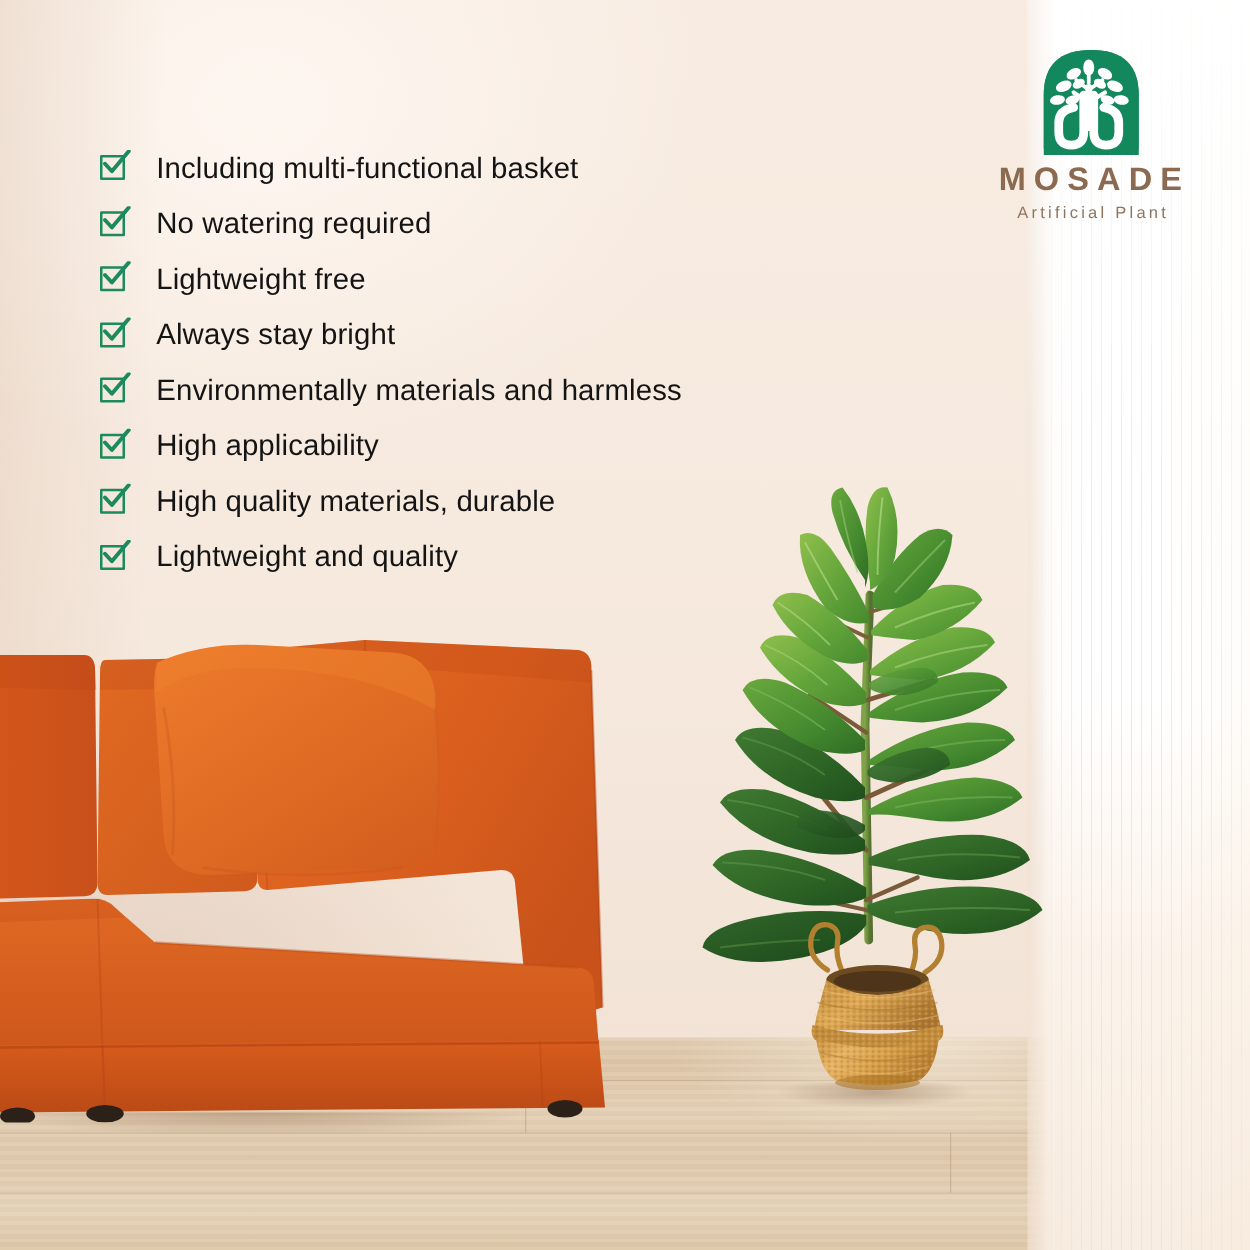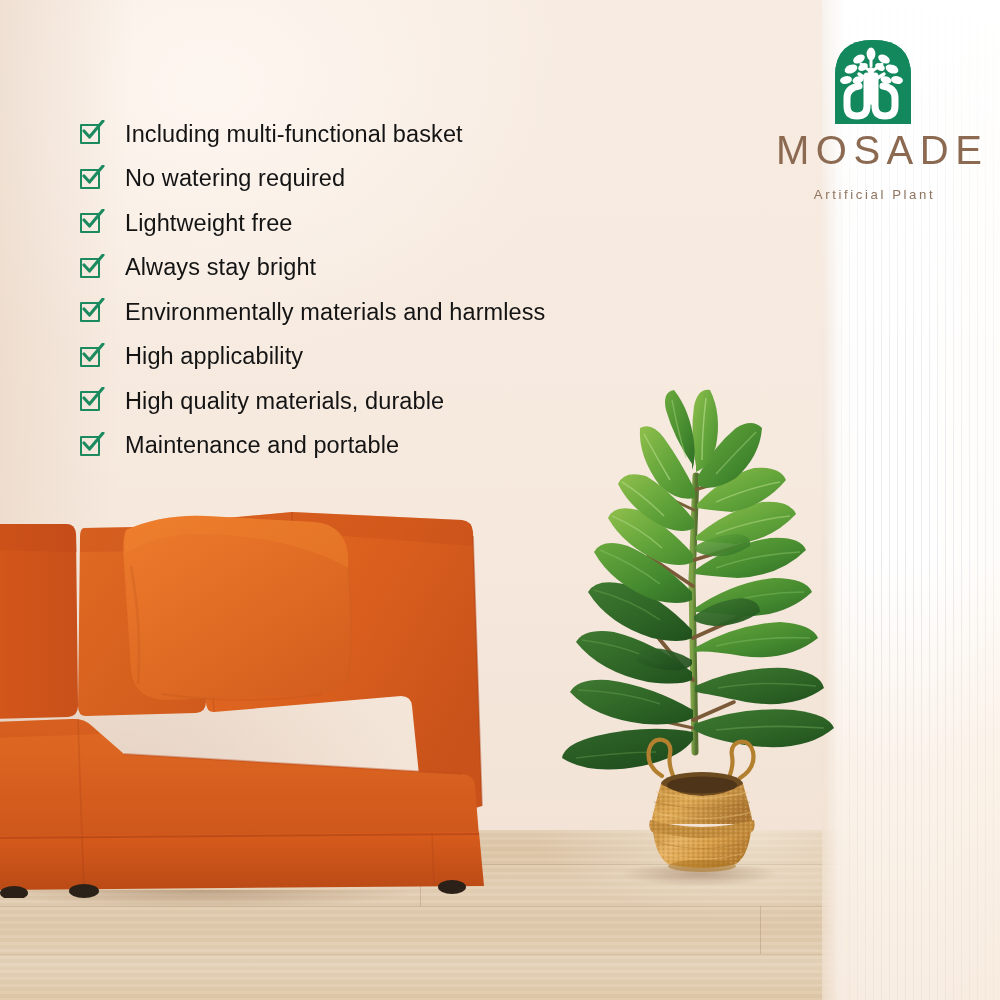--- a/index.html
+++ b/index.html
@@ -110,25 +110,25 @@
   .feature-label {
     margin-left:21px; font-size:23.5px; color:#141414;
     letter-spacing:.1px; white-space:nowrap; line-height:1;
     font-family:"Liberation Sans", sans-serif;
   }
 
   
   .logo { position:absolute; left:770px; top:36px; width:205px; text-align:center; }
   .logo-mark { width:88px; height:88px; margin:0 auto 6px; }
   .logo-word {
-    font-size:40px; letter-spacing:6.5px; color:#8b6a51; font-weight:400;
+    font-size:26px; letter-spacing:6.5px; color:#8b6a51; font-weight:700;
     line-height:1; padding-left:6px;
   }
   .logo-tag {
-    font-size:13.2px; letter-spacing:2.6px; color:#8f7560; margin-top:18px;
+    font-size:13.2px; letter-spacing:2.6px; color:#8f7560; margin-top:7px;
     line-height:1; padding-left:4px;
   }
 
   
   .sofa { position:absolute; left:-8px; top:506px; width:575px; height:392px; }
   .sofa svg { display:block; }
 
   
   .plant { position:absolute; left:556px; top:380px; width:290px; height:500px; }
   .plant svg { display:block; }
@@ -435,21 +435,21 @@
       </span>
       <span class="feature-label">High quality materials, durable</span>
     </div>
     <div class="feature-row">
       <span class="check-icon">
         <span class="bx"></span>
         <svg class="tick" viewBox="0 0 24 22">
             <path d="M3 11 L8.5 17 L22 1" stroke="#1b8a5f" stroke-width="3.1" fill="none" stroke-linecap="round" stroke-linejoin="round"></path>
           </svg>
       </span>
-      <span class="feature-label">Maintenance and portable</span>
+      <span class="feature-label">Lightweight and quality</span>
     </div>
   </div>
 
   <div class="logo">
     <div class="logo-mark">
       <svg width="88" height="88" viewBox="0 0 88 88" xmlns="http://www.w3.org/2000/svg">
         <path d="M6,88 L6,40 Q6,4 44,4 Q82,4 82,40 L82,88 Q82,88 82,88 L6,88 Z" fill="#14885d" rx="6"></path>
         <path d="M6,82 L6,40 Q6,4 44,4 Q82,4 82,40 L82,82 Q82,88 76,88 L12,88 Q6,88 6,82 Z" fill="#14885d"></path>
 
         <path d="M38,40 L38,70 Q38,80 28,80 Q18,80 18,70 L18,62 Q18,52 30,50" stroke="#ffffff" stroke-width="7" fill="none" stroke-linecap="round"></path>

